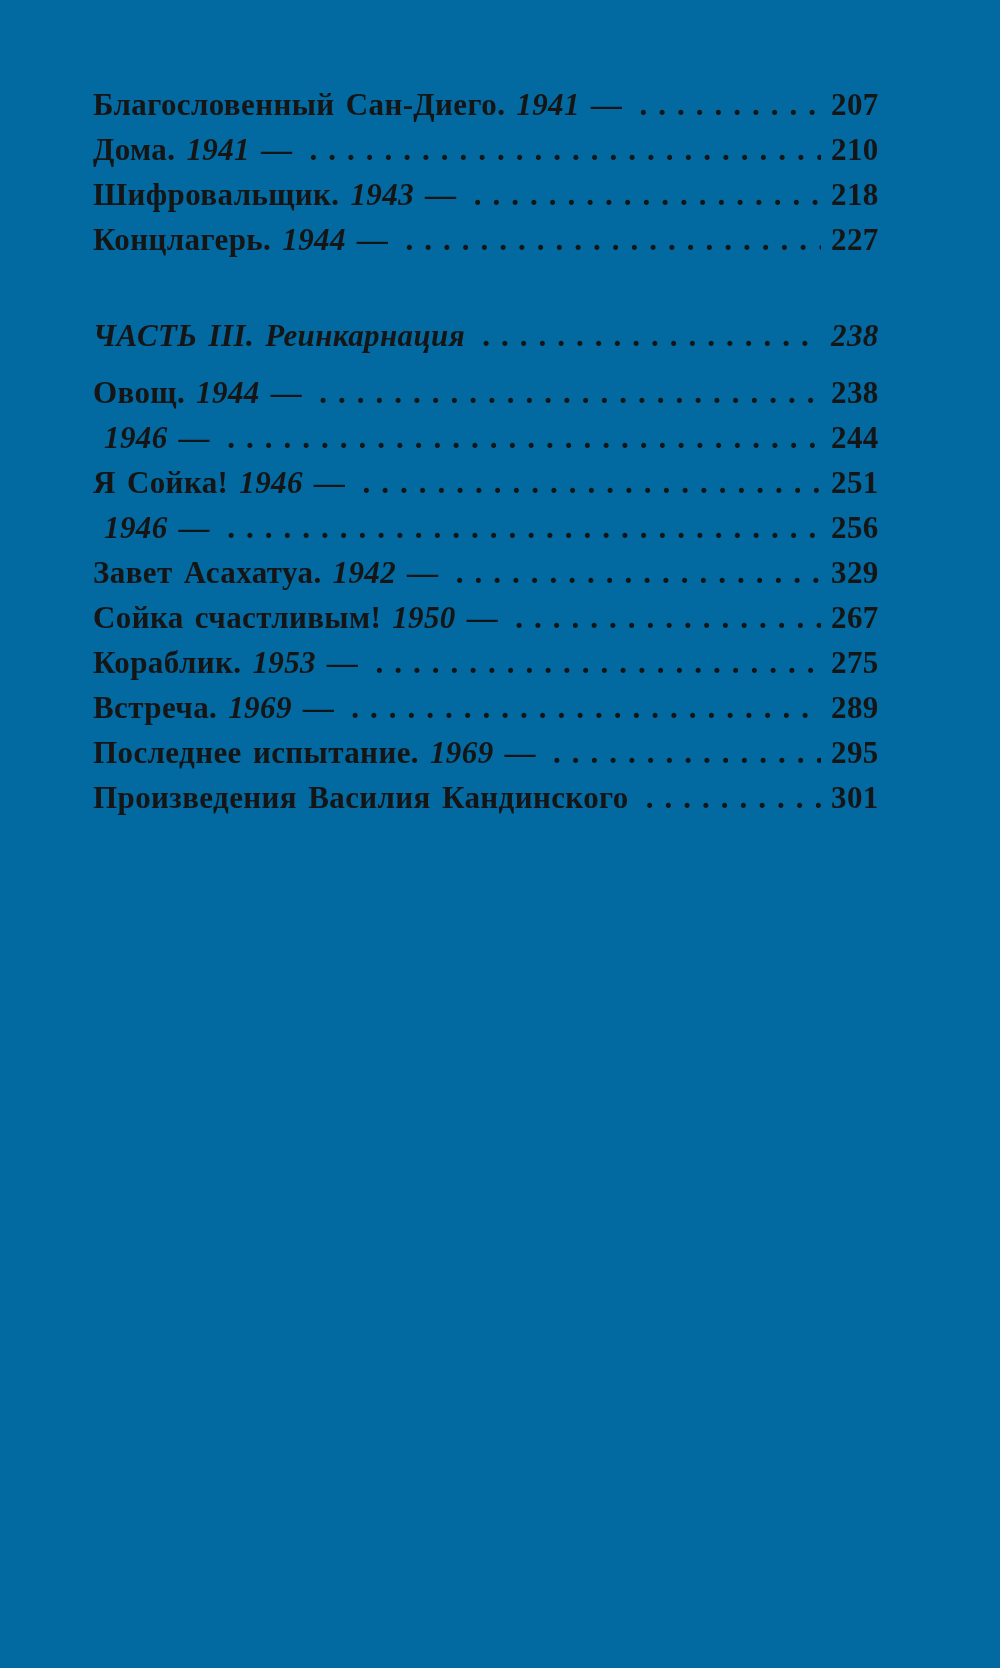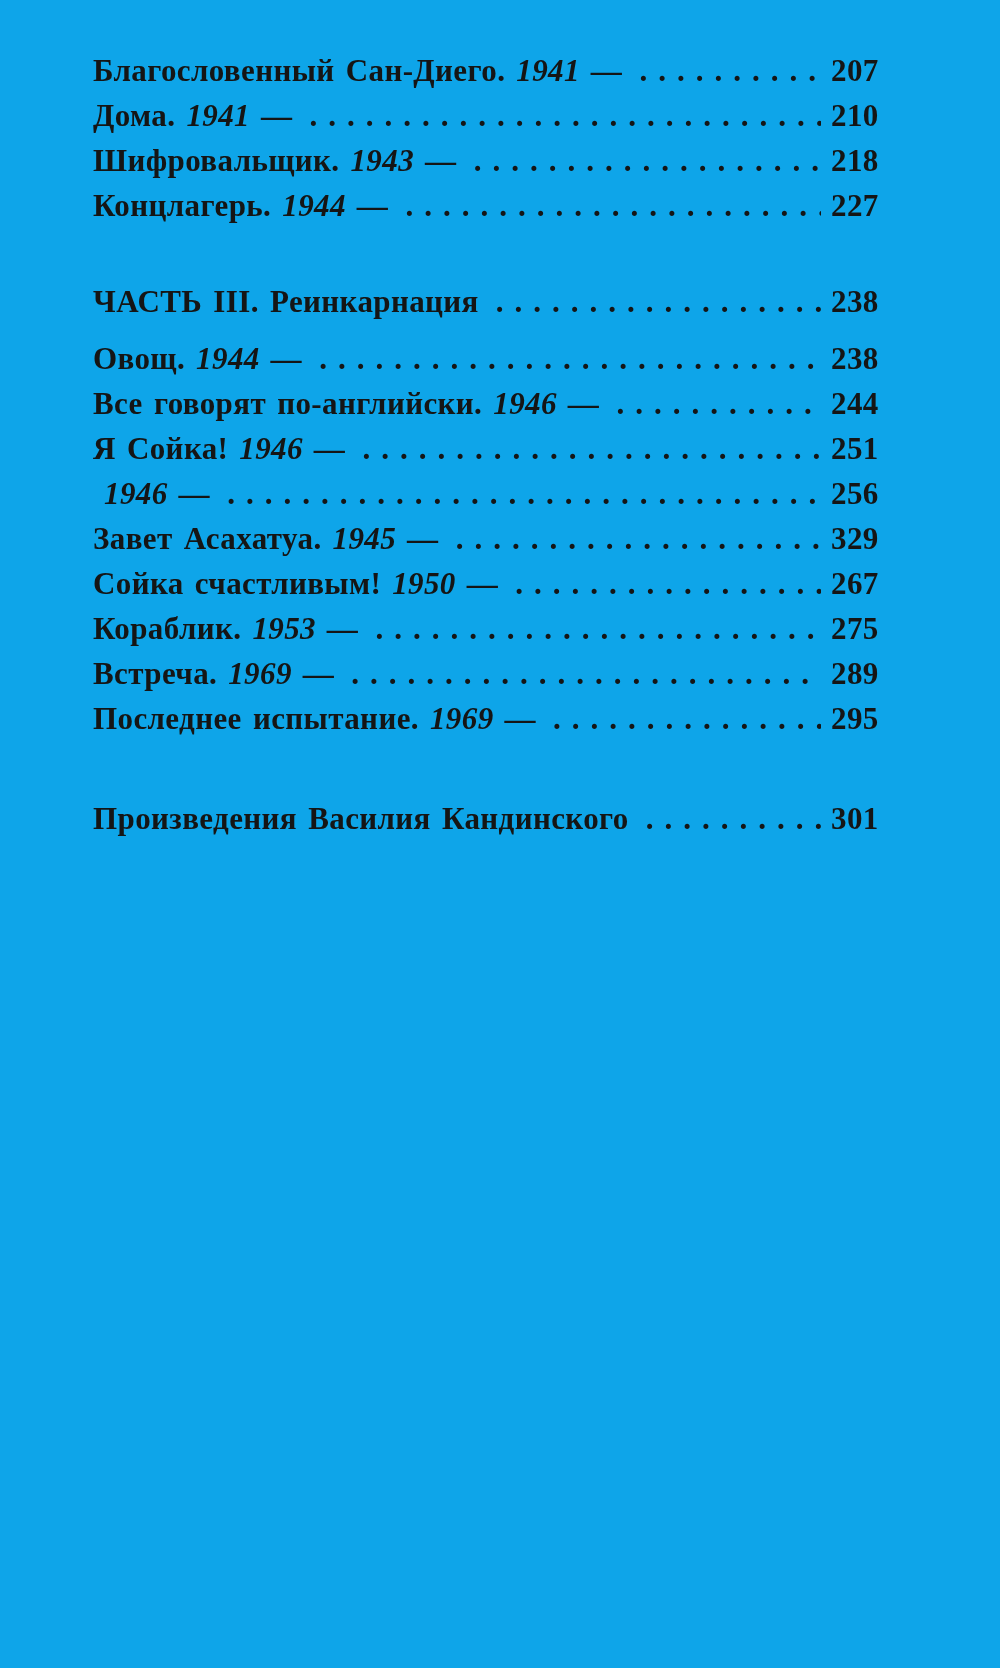--- a/index.html
+++ b/index.html
@@ -11,38 +11,38 @@
     width: 1000px;
     height: 1668px;
     font-family: "Liberation Serif", serif;
     color: #151515;
     overflow: hidden;
   }
   .book-page {
     box-sizing: border-box;
     width: 1000px;
     height: 1668px;
-    padding: 48px 107px 0 93px;
-    background: #0ea5e9;
+    padding: 82px 107px 0 93px;
+    background: #0369a1;
   }
   .toc-section { margin: 0; }
   .toc-section.gap-before-part { margin-top: 51px; }
-  .toc-section.gap-before-works { margin-top: 55px; }
+  .toc-section.gap-before-works { }
   .row {
     display: flex;
     align-items: baseline;
     height: 45px;
     line-height: 45px;
     font-size: 31px;
     font-weight: 700;
     letter-spacing: 0.4px;
     word-spacing: 3px;
     white-space: nowrap;
   }
-  .heading-row { margin-bottom: 12px; }
+  .heading-row { margin-bottom: 12px; font-style: italic; }
   .title { flex: 0 0 auto; }
   .year {
     flex: 0 0 auto;
     font-style: italic;
     margin-left: 11px;
   }
   .leader {
     flex: 1 1 auto;
     overflow: hidden;
     white-space: nowrap;
@@ -98,39 +98,38 @@
           <span class="leader"></span>
           <span class="page-num">238</span>
         </div>
         <div class="row">
           <span class="title">Овощ.</span>
           <span class="year">1944 —</span>
           <span class="leader"></span>
           <span class="page-num">238</span>
         </div>
         <div class="row">
-          <span class="title">Все говорят по-английски.</span>
           <span class="year">1946 —</span>
           <span class="leader"></span>
           <span class="page-num">244</span>
         </div>
         <div class="row">
           <span class="title">Я Сойка!</span>
           <span class="year">1946 —</span>
           <span class="leader"></span>
           <span class="page-num">251</span>
         </div>
         <div class="row">
           <span class="year">1946 —</span>
           <span class="leader"></span>
           <span class="page-num">256</span>
         </div>
         <div class="row">
           <span class="title">Завет Асахатуа.</span>
-          <span class="year">1945 —</span>
+          <span class="year">1942 —</span>
           <span class="leader"></span>
           <span class="page-num">329</span>
         </div>
         <div class="row">
           <span class="title">Сойка счастливым!</span>
           <span class="year">1950 —</span>
           <span class="leader"></span>
           <span class="page-num">267</span>
         </div>
         <div class="row">

